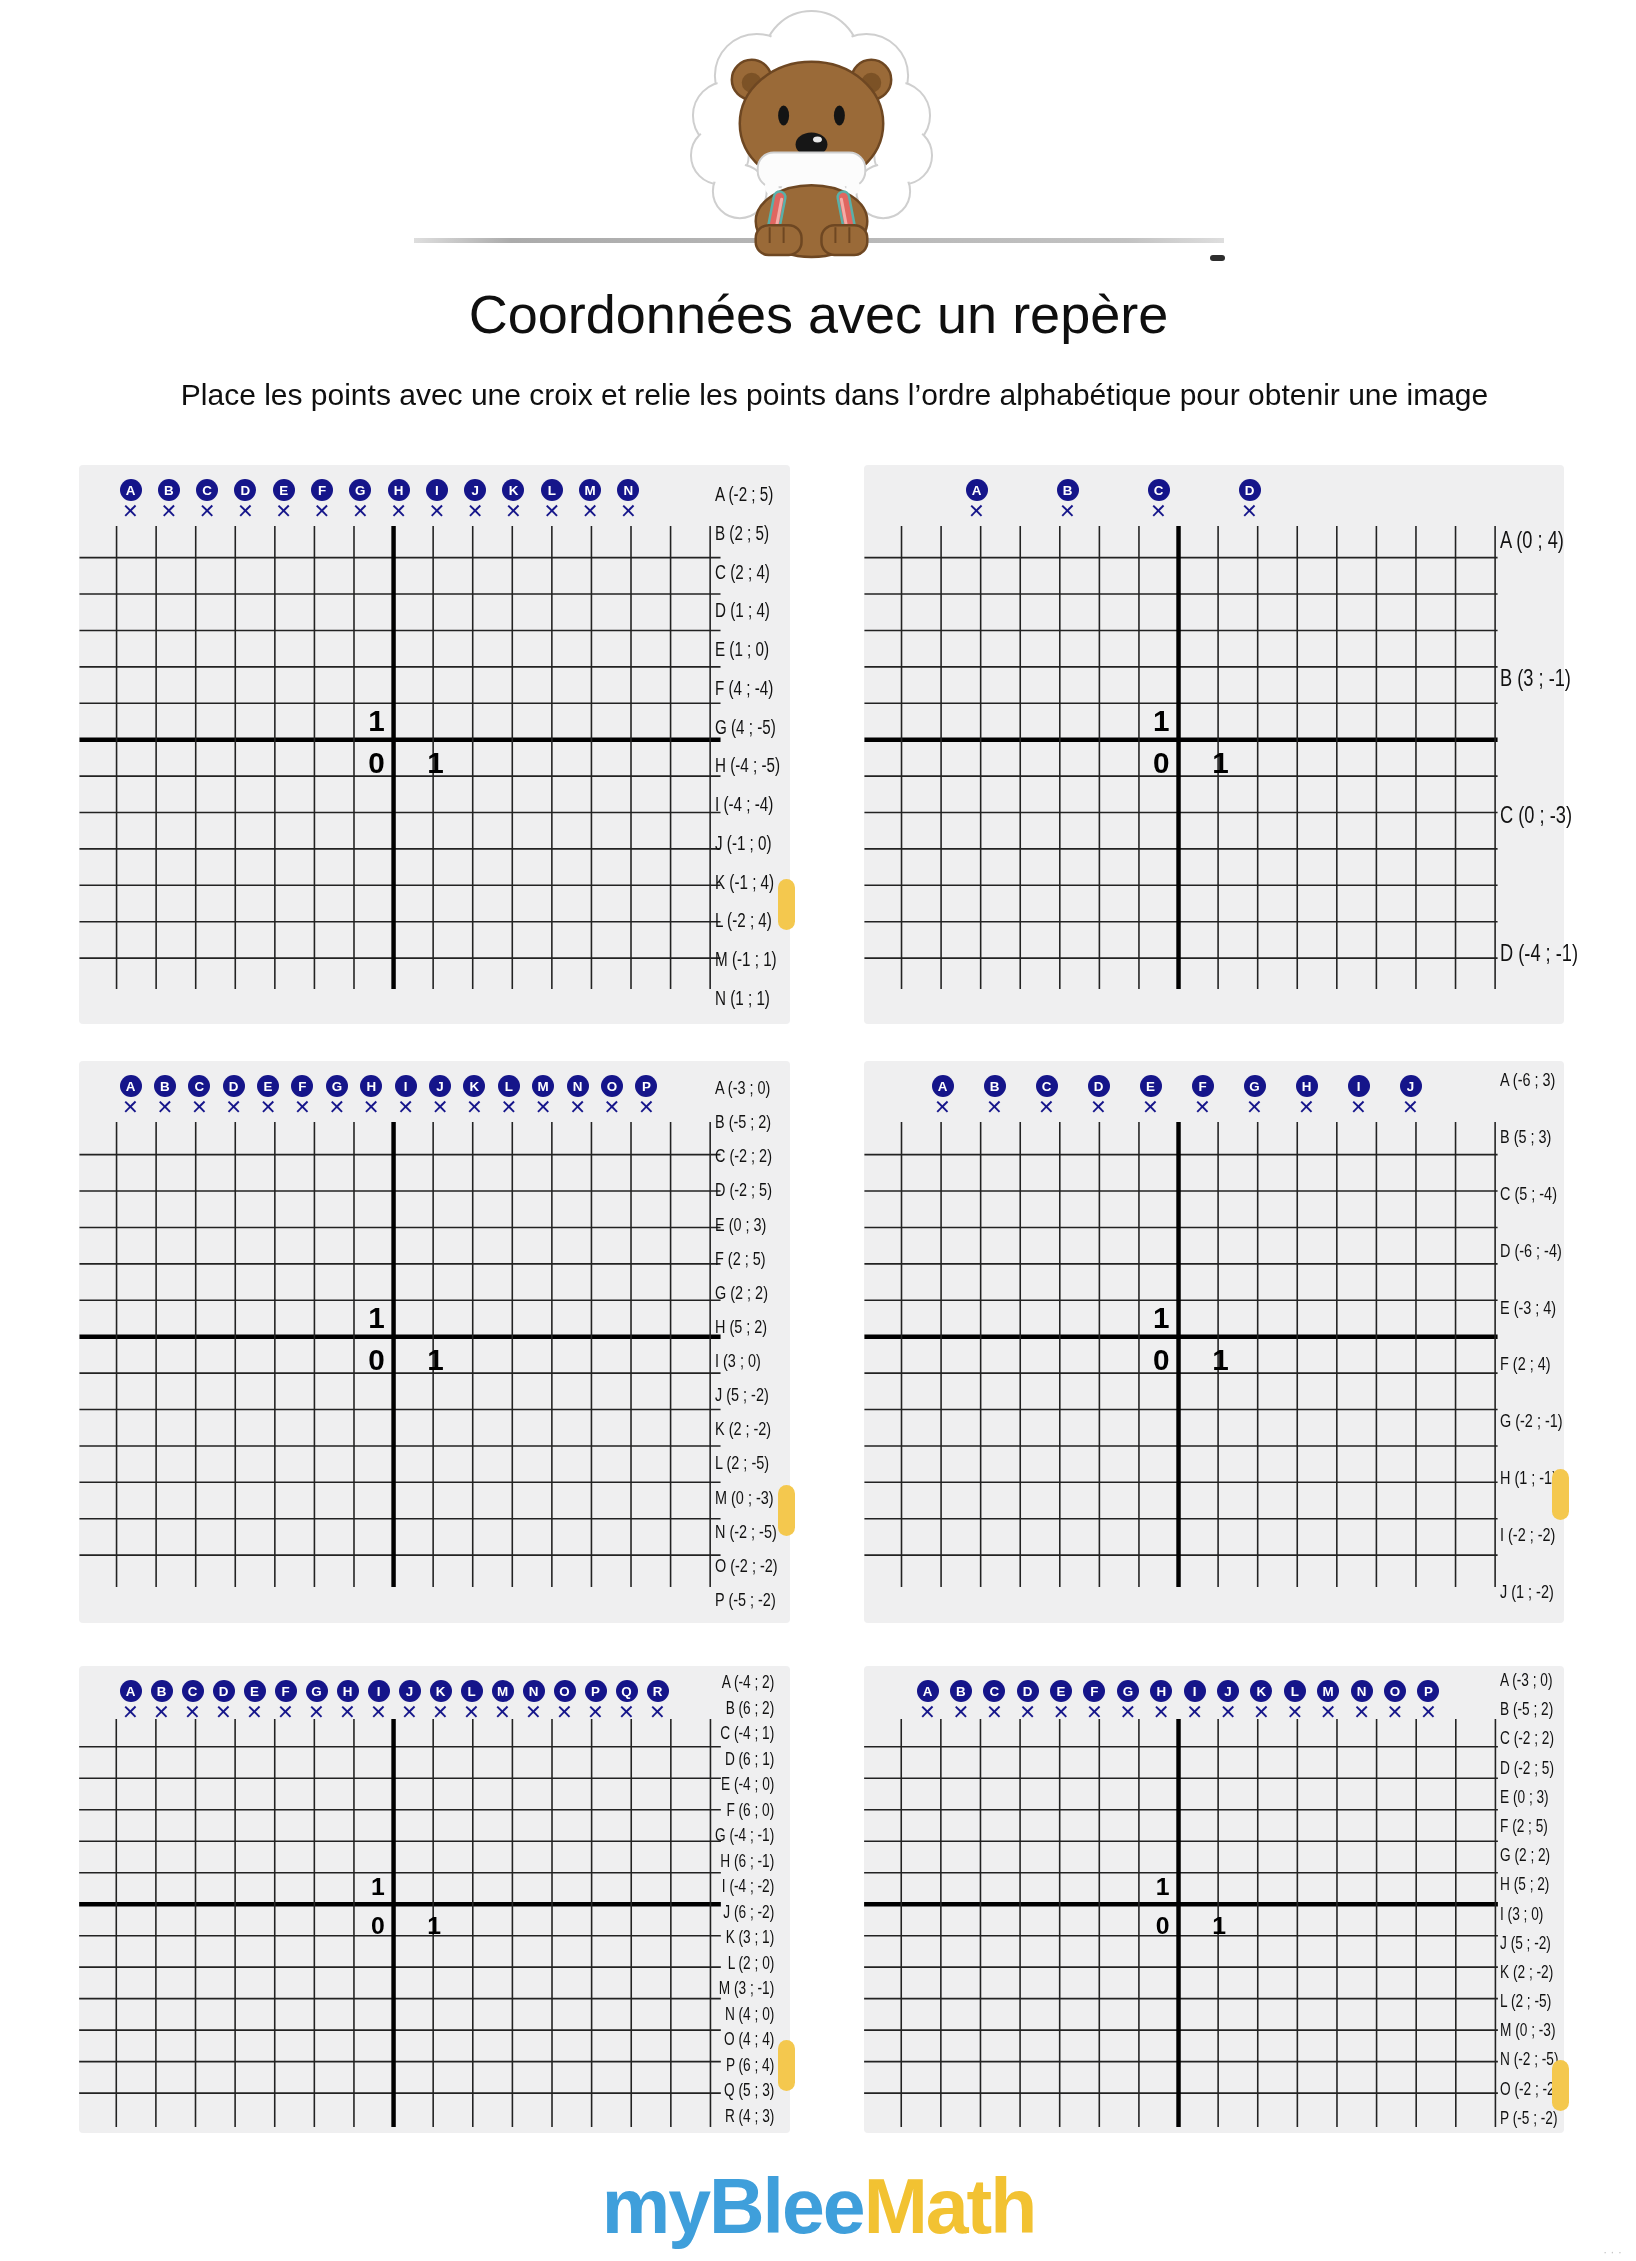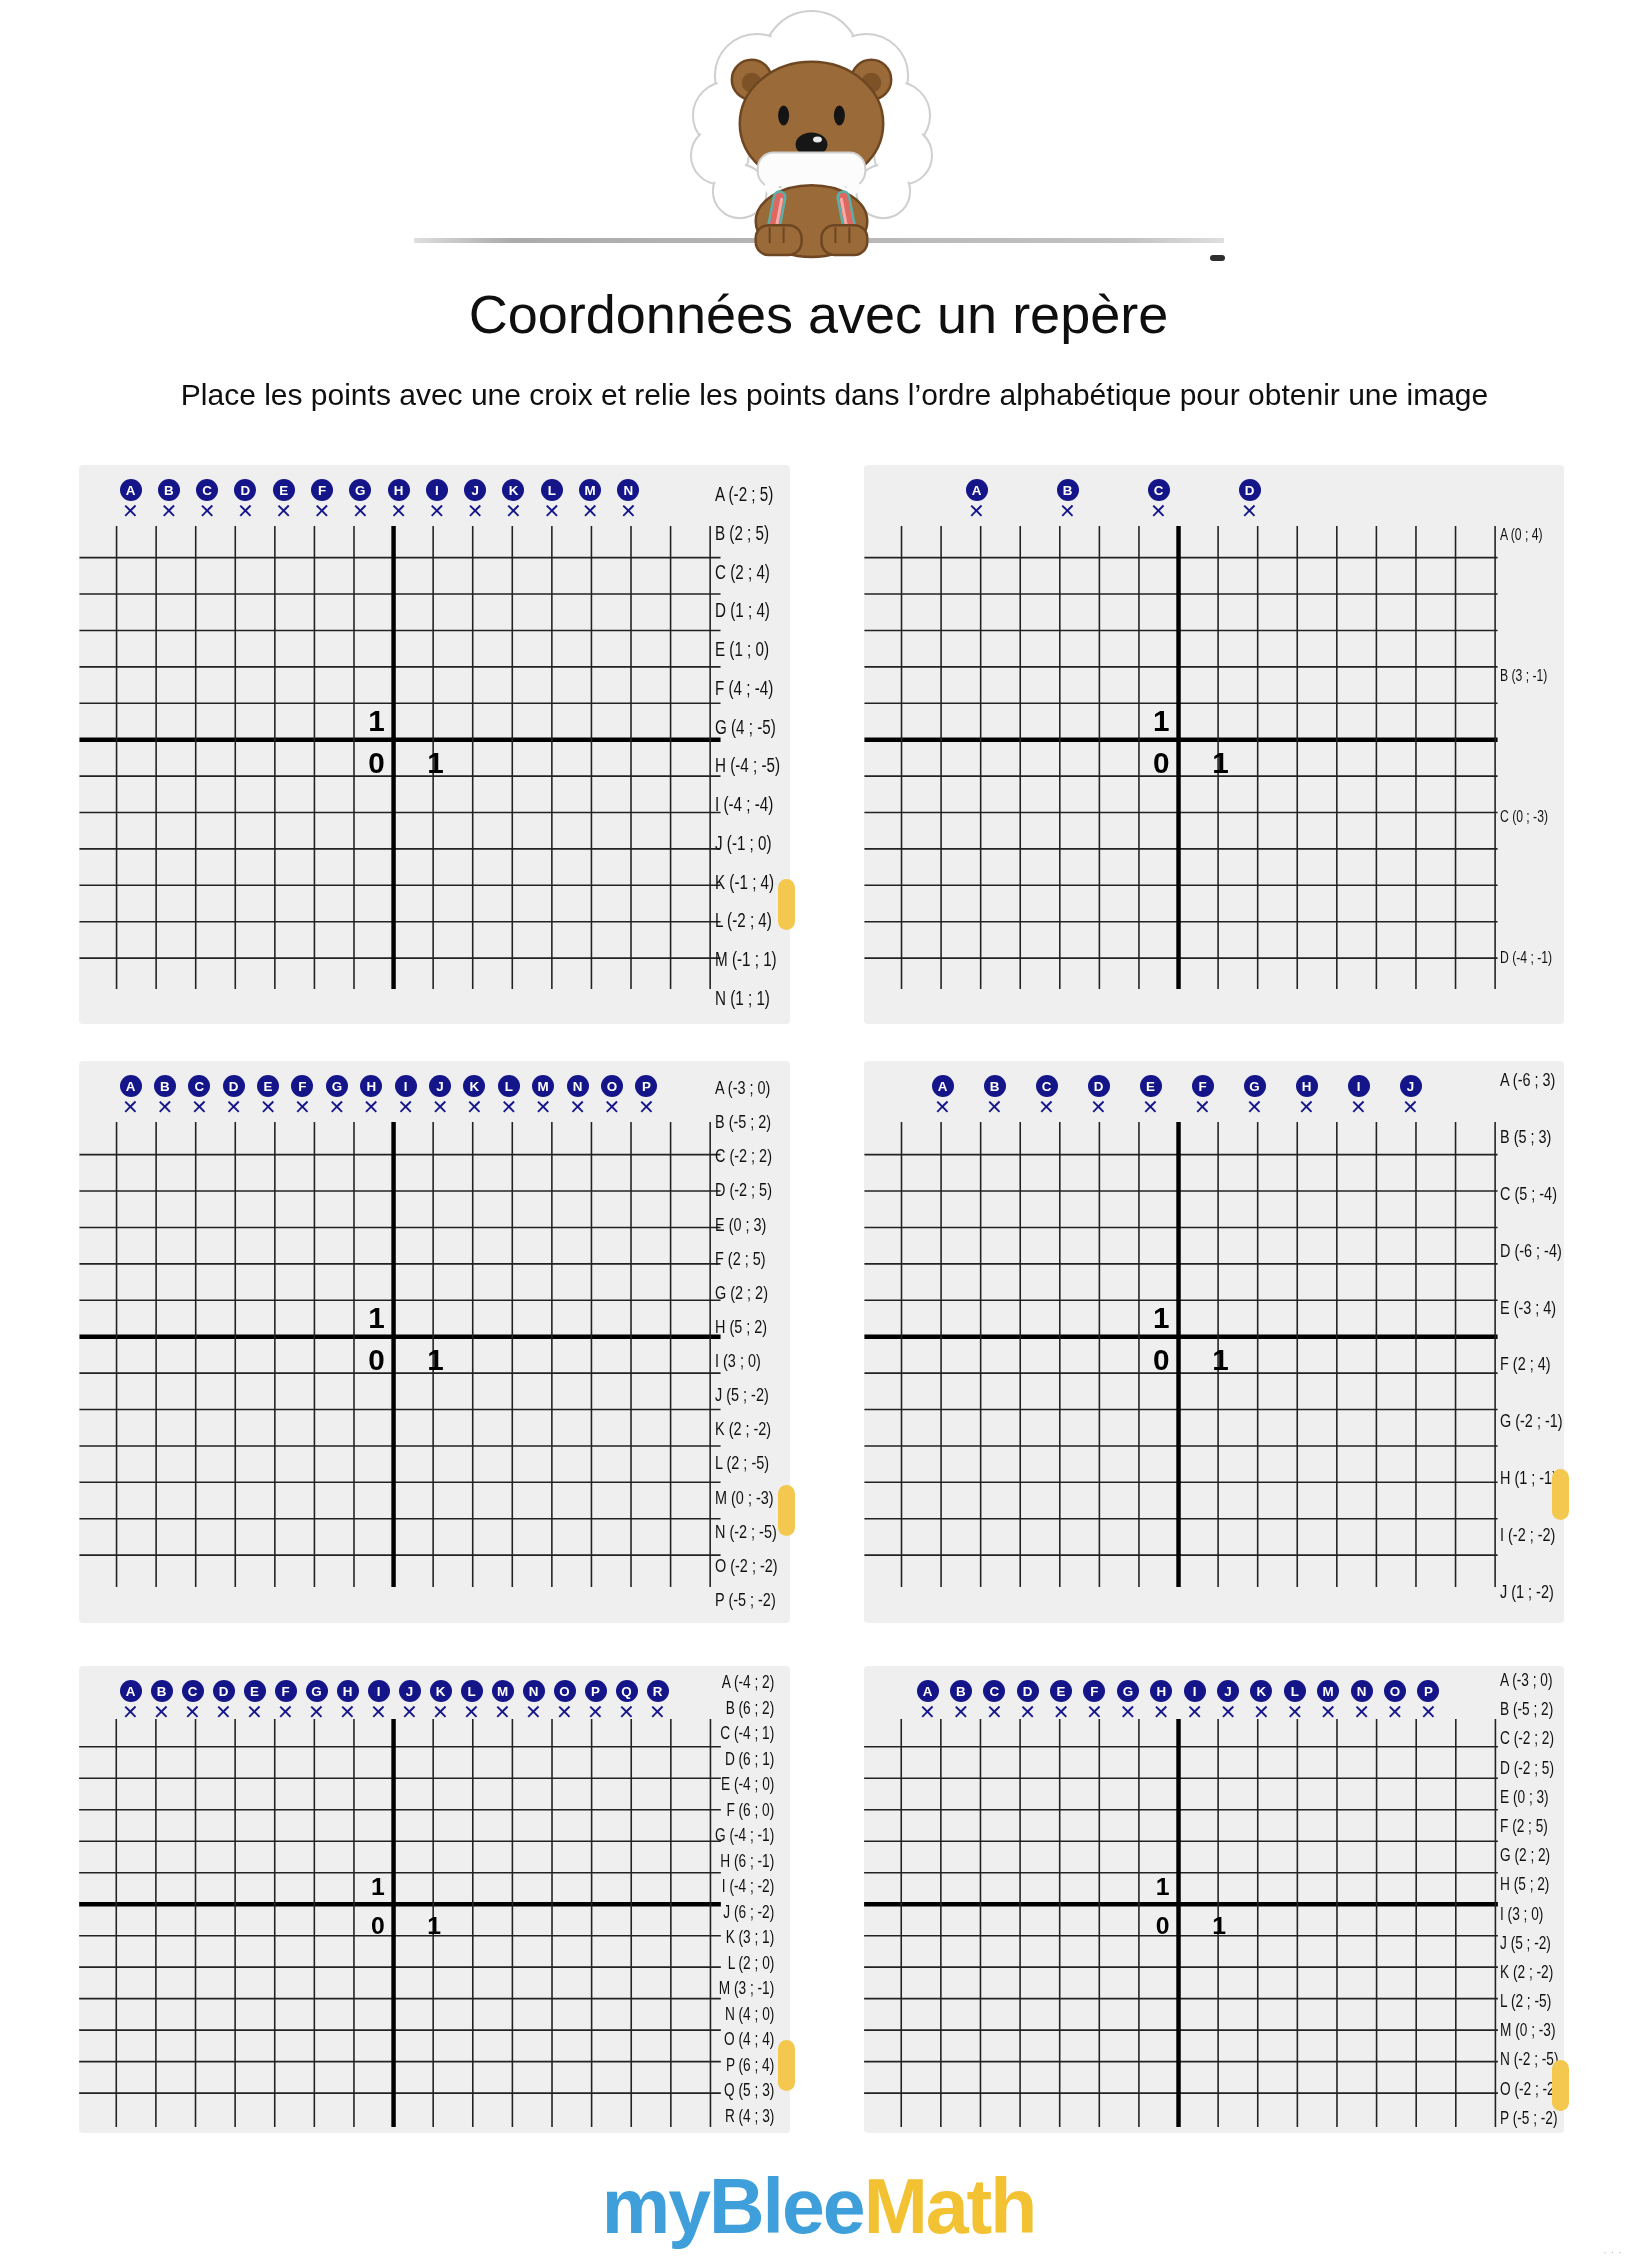--- a/index.html
+++ b/index.html
@@ -283,21 +283,21 @@
           <line x1="437.5" y1="0" x2="437.5" y2="468" stroke="#222" stroke-width="1.6"></line>
           <line x1="477.5" y1="0" x2="477.5" y2="468" stroke="#222" stroke-width="1.6"></line>
           <line x1="517.5" y1="0" x2="517.5" y2="468" stroke="#222" stroke-width="1.6"></line>
           <line x1="557.5" y1="0" x2="557.5" y2="468" stroke="#222" stroke-width="1.6"></line>
           <line x1="597.5" y1="0" x2="597.5" y2="468" stroke="#222" stroke-width="1.6"></line>
           <line x1="637.5" y1="0" x2="637.5" y2="468" stroke="#222" stroke-width="1.6"></line>
           <text x="308.5" y="207" text-anchor="end" font-size="30">1</text>
           <text x="308.5" y="250" text-anchor="end" font-size="30">0</text>
           <text x="351.5" y="250" text-anchor="start" font-size="30">1</text>
         </svg>
-      <div class="plist" style="top: 61px; bottom: 57px; font-size: 16px;">
+      <div class="plist" style="top: 61px; bottom: 57px; font-size: 24px;">
           <div class="pitem">A (0 ; 4)</div>
           <div class="pitem">B (3 ; -1)</div>
           <div class="pitem">C (0 ; -3)</div>
           <div class="pitem">D (-4 ; -1)</div>
         </div>
     </section>
       <section class="panel" style="left: 79px; top: 1061px; width: 711px; height: 562px;">
       <div class="letters" style="left: 40px; gap: 11.4px;">
           <div class="badge">
             <span class="bcirc">A</span>

